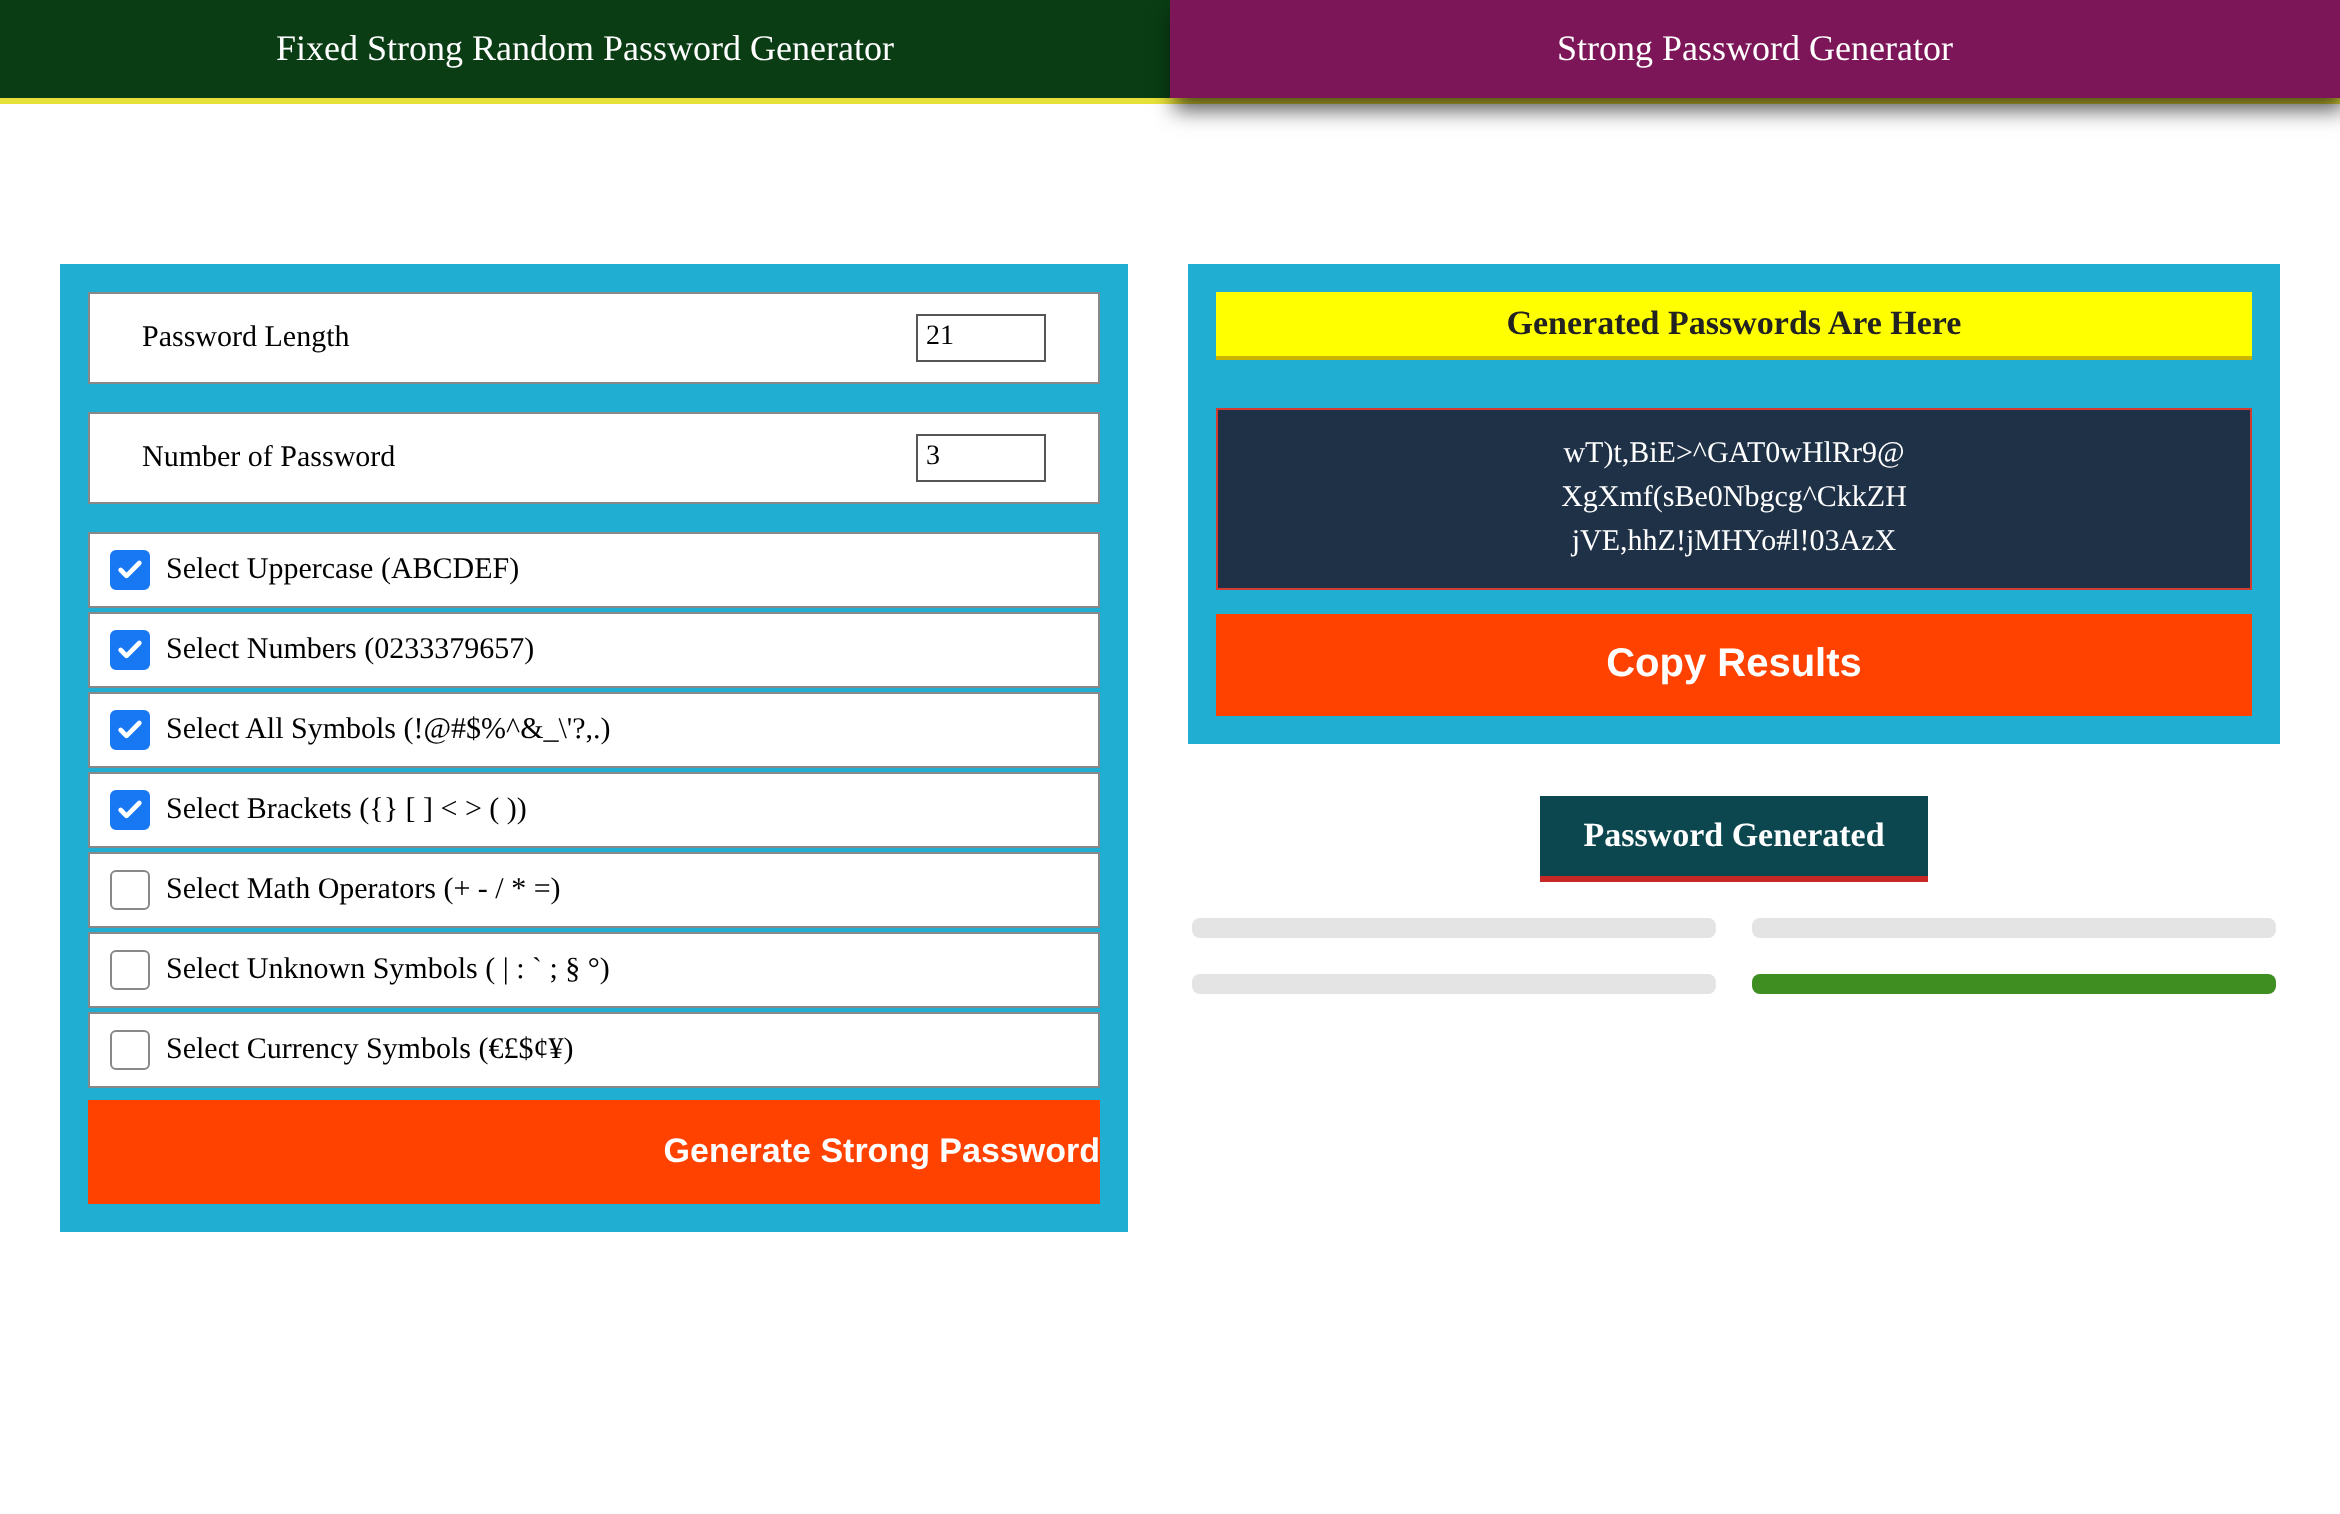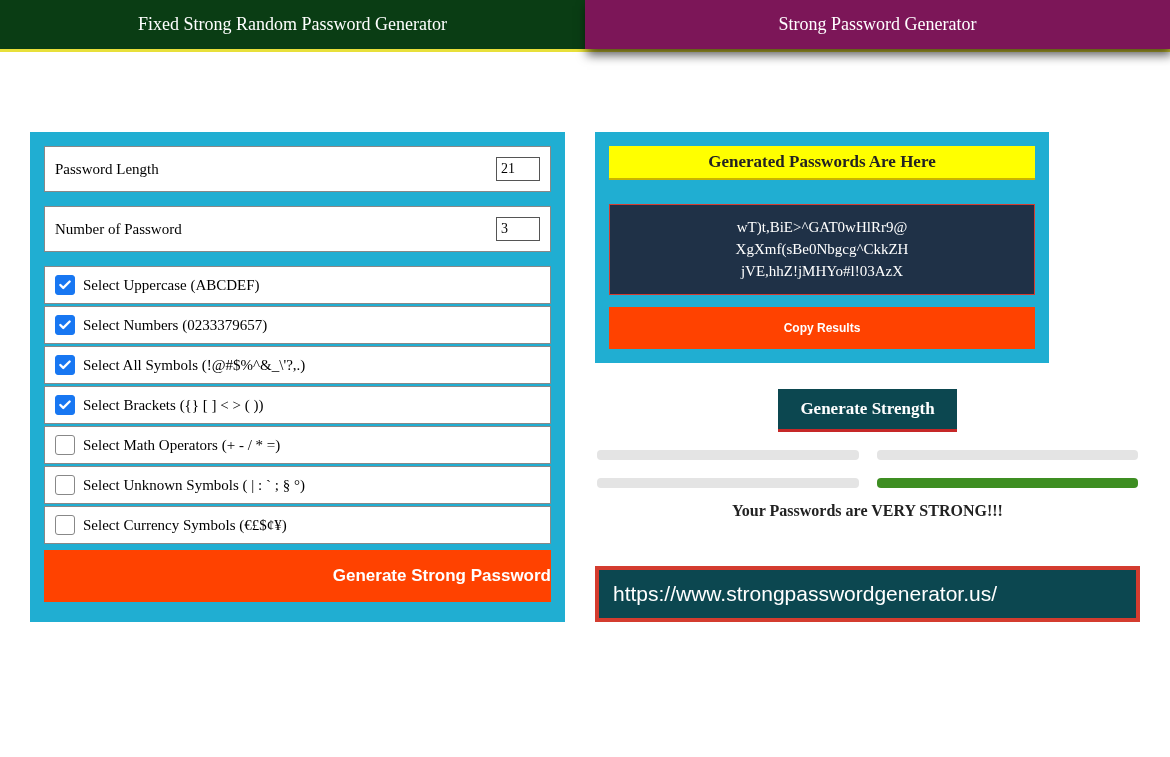--- a/index.html
+++ b/index.html
@@ -45,34 +45,34 @@
   }
   .left-panel {
     width: 535px;
   }
   .right-panel-wrap {
     flex: 1;
     display: flex;
     flex-direction: column;
   }
   .right-panel {
-    width: 454px;
+    width: 546px;
   }
   .field-row {
     background: #fff;
     border: 1px solid #888;
-    padding: 10px 10px;
+    padding: 10px 26px;
     margin-bottom: 14px;
     display: flex;
     align-items: center;
     justify-content: space-between;
     font-size: 15px;
   }
   .field-row input[type="text"] {
-    width: 44px;
+    width: 65px;
     padding: 3px 4px;
     border: 1px solid #555;
     font-size: 14px;
     font-family: inherit;
   }
   .check-row {
     background: #fff;
     border: 1px solid #888;
     padding: 8px 10px;
     margin-bottom: 2px;
@@ -127,21 +127,21 @@
     padding: 12px 0;
     margin-top: 24px;
     border: 1px solid #d43c2f;
     line-height: 1.45;
   }
   .copy-btn {
     background: #ff4200;
     color: #fff;
     text-align: center;
     padding: 14px 0;
-    font-size: 12px;
+    font-size: 20px;
     font-weight: bold;
     font-family: Arial, sans-serif;
     cursor: pointer;
     margin-top: 12px;
   }
   .strength-wrap {
     margin-top: 26px;
     text-align: center;
   }
   .strength-badge {
@@ -264,26 +264,24 @@
       <div class="results-header">Generated Passwords Are Here</div>
       <div class="results-box" id="passwords-box">
           <div>wT)t,BiE&gt;^GAT0wHlRr9@</div>
           <div>XgXmf(sBe0Nbgcg^CkkZH</div>
           <div>jVE,hhZ!jMHYo#l!03AzX</div>
         </div>
       <div class="copy-btn">Copy Results</div>
     </div>
 
     <div class="strength-wrap">
-      <div class="strength-badge">Generate Strength</div>
+      <div class="strength-badge">Password Generated</div>
       <div class="strength-bars">
         <div class="bar"></div>
         <div class="bar"></div>
         <div class="bar"></div>
         <div class="bar green"></div>
       </div>
-      <div class="strength-text">Your Passwords are VERY STRONG!!!</div>
-    </div>
-
-    <div class="url-box">https://www.strongpasswordgenerator.us/</div>
+    </div>
+
 
   </div>
 </div>
 
 </body></html>

